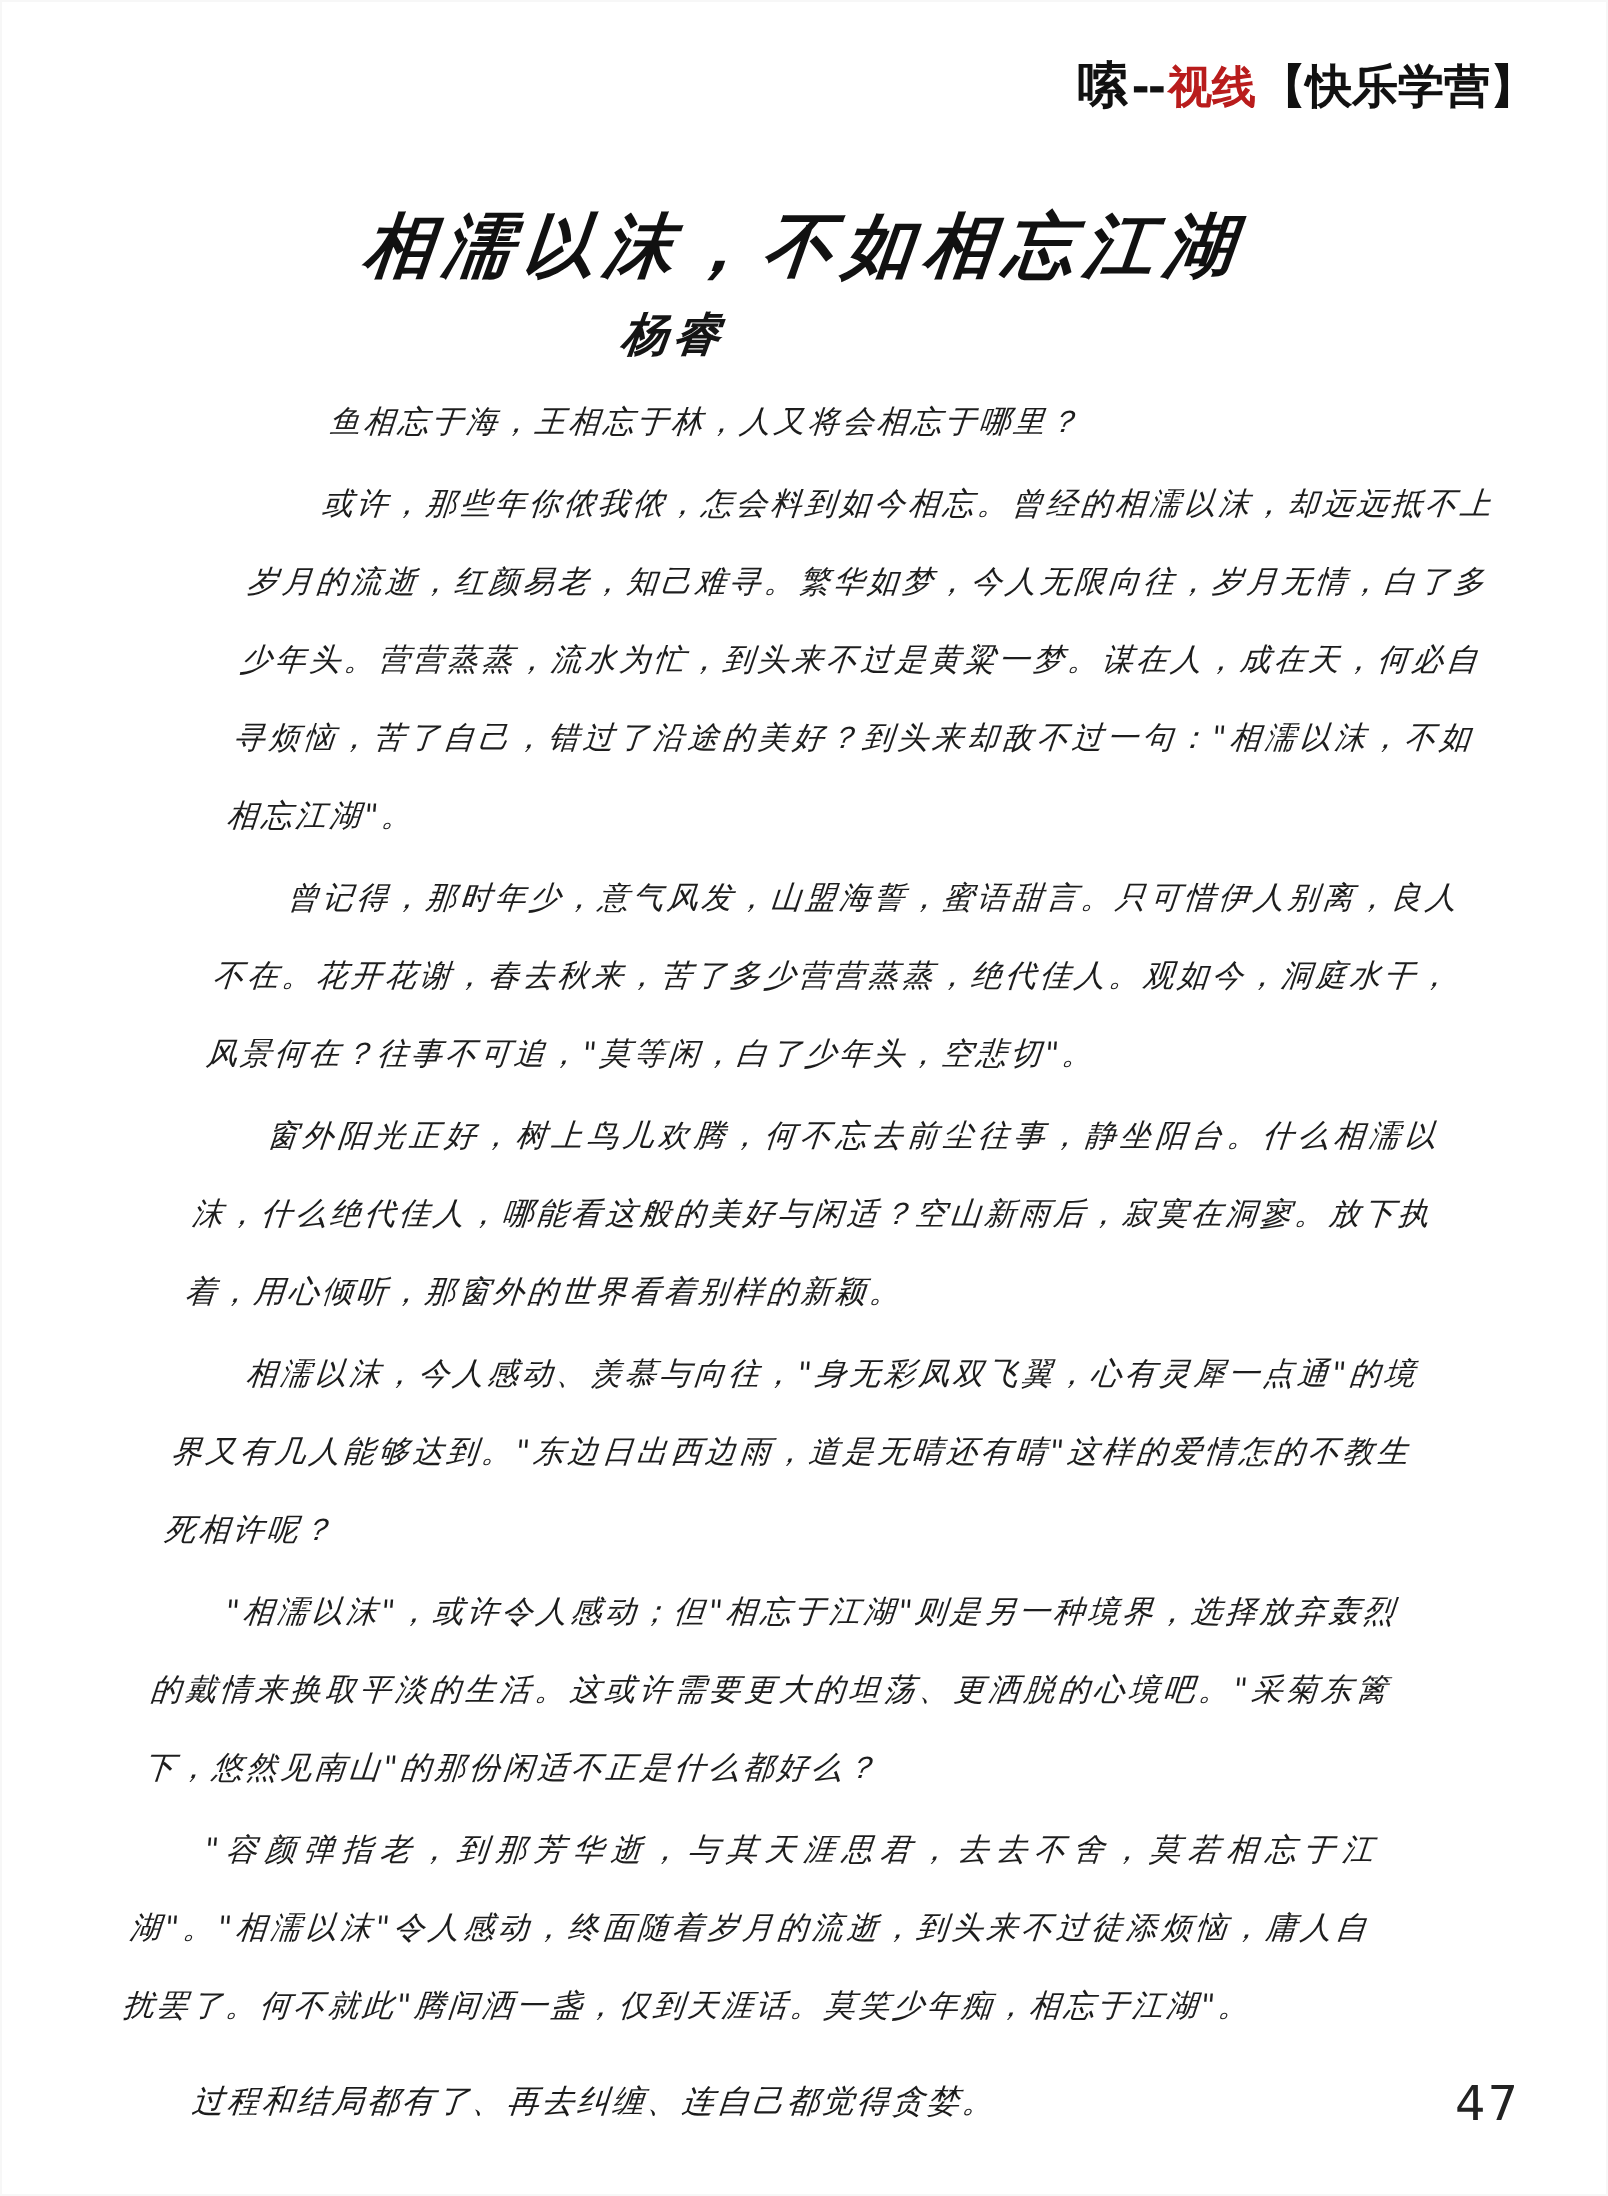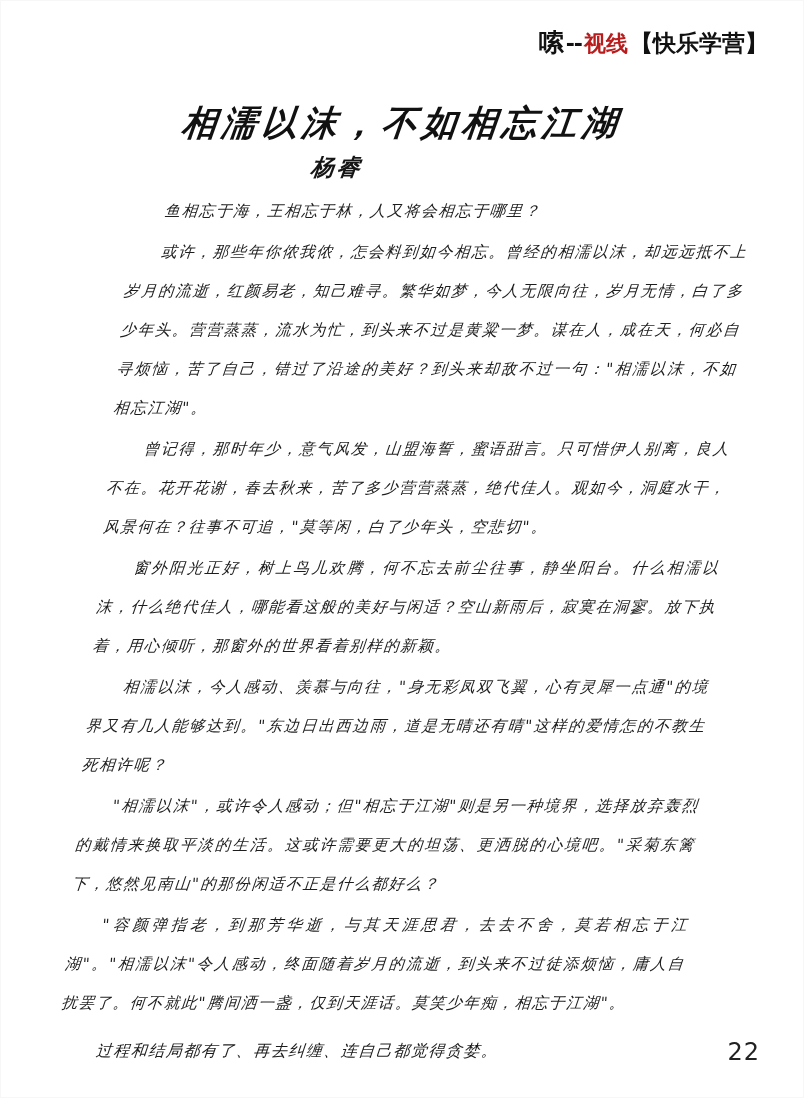--- a/index.html
+++ b/index.html
@@ -158,16 +158,16 @@
     <p>鱼相忘于海，王相忘于林，人又将会相忘于哪里？</p>
     <p>或许，那些年你侬我侬，怎会料到如今相忘。曾经的相濡以沫，却远远抵不上岁月的流逝，红颜易老，知己难寻。繁华如梦，今人无限向往，岁月无情，白了多少年头。营营蒸蒸，流水为忙，到头来不过是黄粱一梦。谋在人，成在天，何必自寻烦恼，苦了自己，错过了沿途的美好？到头来却敌不过一句："相濡以沫，不如相忘江湖"。</p>
     <p>曾记得，那时年少，意气风发，山盟海誓，蜜语甜言。只可惜伊人别离，良人不在。花开花谢，春去秋来，苦了多少营营蒸蒸，绝代佳人。观如今，洞庭水干，风景何在？往事不可追，"莫等闲，白了少年头，空悲切"。</p>
     <p>窗外阳光正好，树上鸟儿欢腾，何不忘去前尘往事，静坐阳台。什么相濡以沫，什么绝代佳人，哪能看这般的美好与闲适？空山新雨后，寂寞在洞寥。放下执着，用心倾听，那窗外的世界看着别样的新颖。</p>
     <p>相濡以沫，今人感动、羡慕与向往，"身无彩凤双飞翼，心有灵犀一点通"的境界又有几人能够达到。"东边日出西边雨，道是无晴还有晴"这样的爱情怎的不教生死相许呢？</p>
     <p>"相濡以沫"，或许令人感动；但"相忘于江湖"则是另一种境界，选择放弃轰烈的戴情来换取平淡的生活。这或许需要更大的坦荡、更洒脱的心境吧。"采菊东篱下，悠然见南山"的那份闲适不正是什么都好么？</p>
     <p>"容颜弹指老，到那芳华逝，与其天涯思君，去去不舍，莫若相忘于江湖"。"相濡以沫"令人感动，终面随着岁月的流逝，到头来不过徒添烦恼，庸人自扰罢了。何不就此"腾间洒一盏，仅到天涯话。莫笑少年痴，相忘于江湖"。</p>
   </div>
 
   <div class="footer-note">过程和结局都有了、再去纠缠、连自己都觉得贪婪。</div>
-  <div class="page-number">22</div>
+  <div class="page-number">47</div>
 
   <div class="scan-edge"></div>
 </div>
 
 </body></html>

